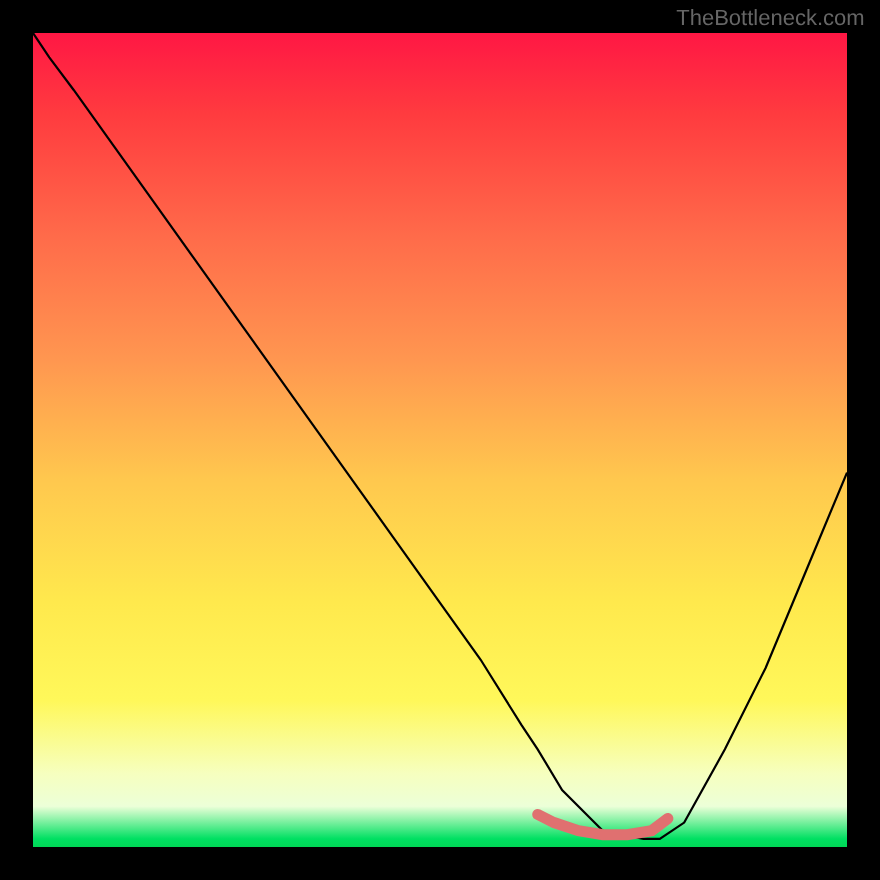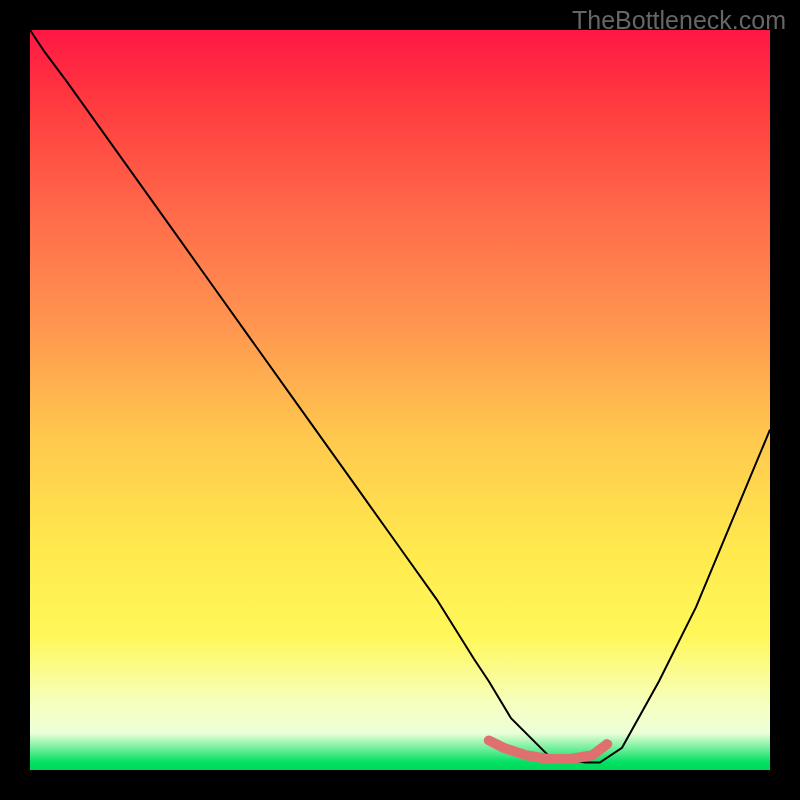--- a/index.html
+++ b/index.html
@@ -9,21 +9,21 @@
     width: 800px;
     height: 800px;
     position: relative;
     font-family: Arial, Helvetica, sans-serif;
   }
   .watermark {
     position: absolute;
     top: 6px;
     right: 14px;
     color: #666;
-    font-size: 25px;
+    font-size: 20px;
     z-index: 5;
     margin-left: 23px;
   }
   .gradient {
     position: absolute;
     left: 30px;
     top: 30px;
     width: 740px;
     height: 740px;
     background: linear-gradient(

